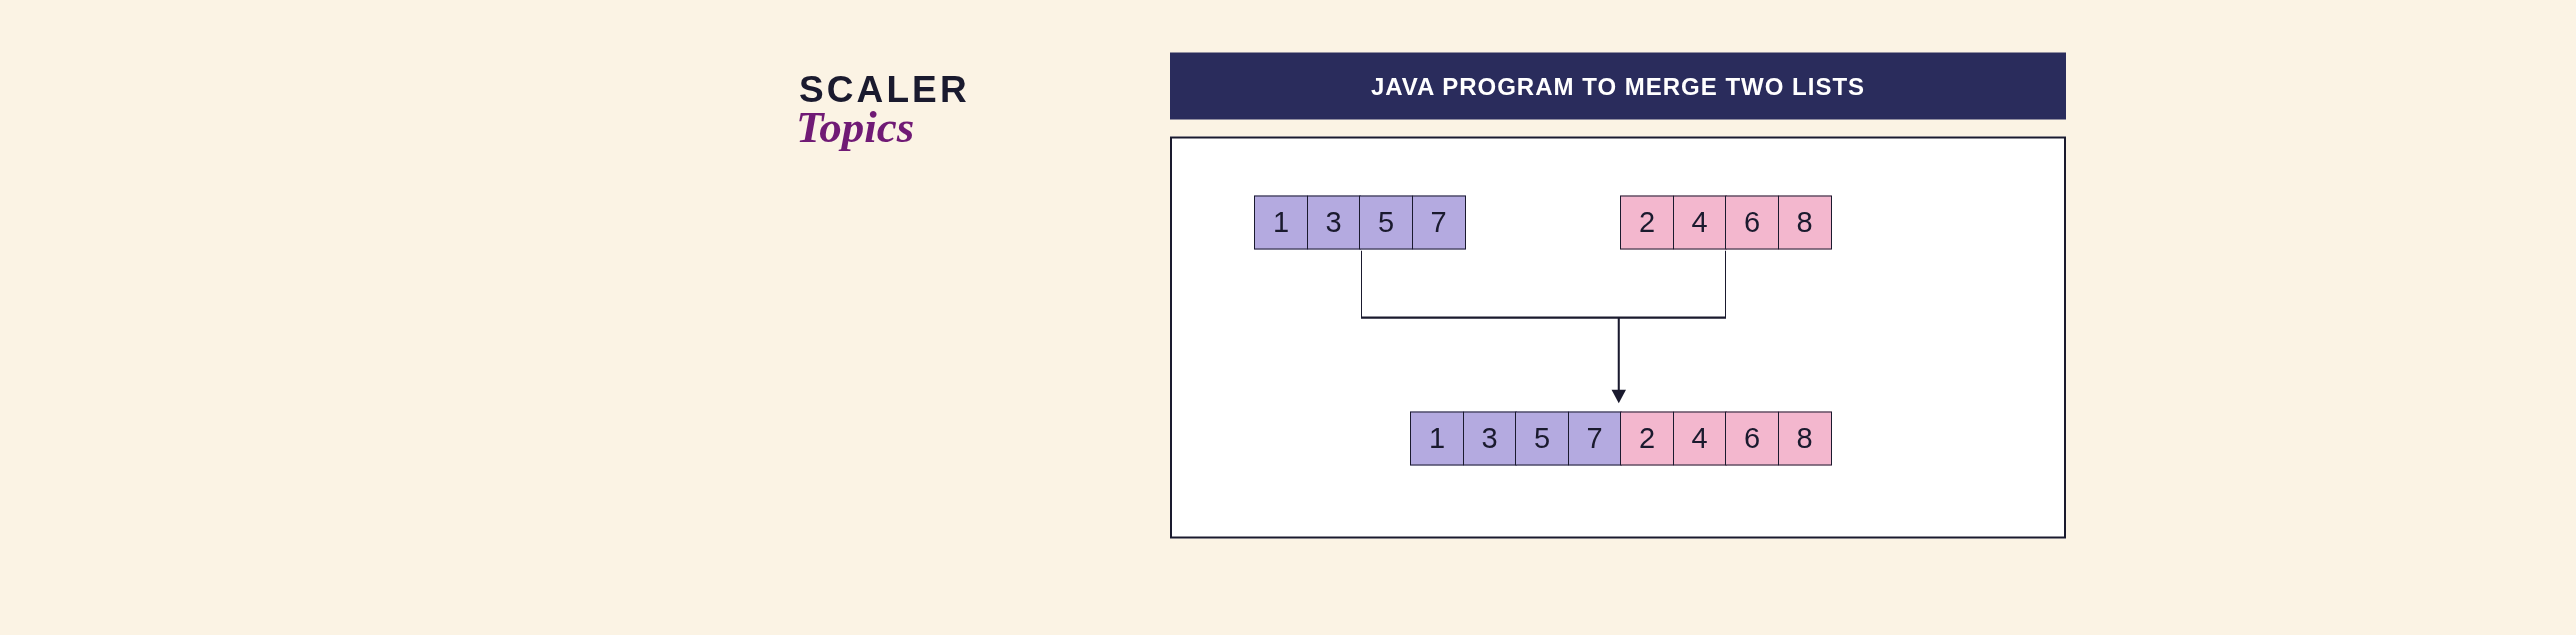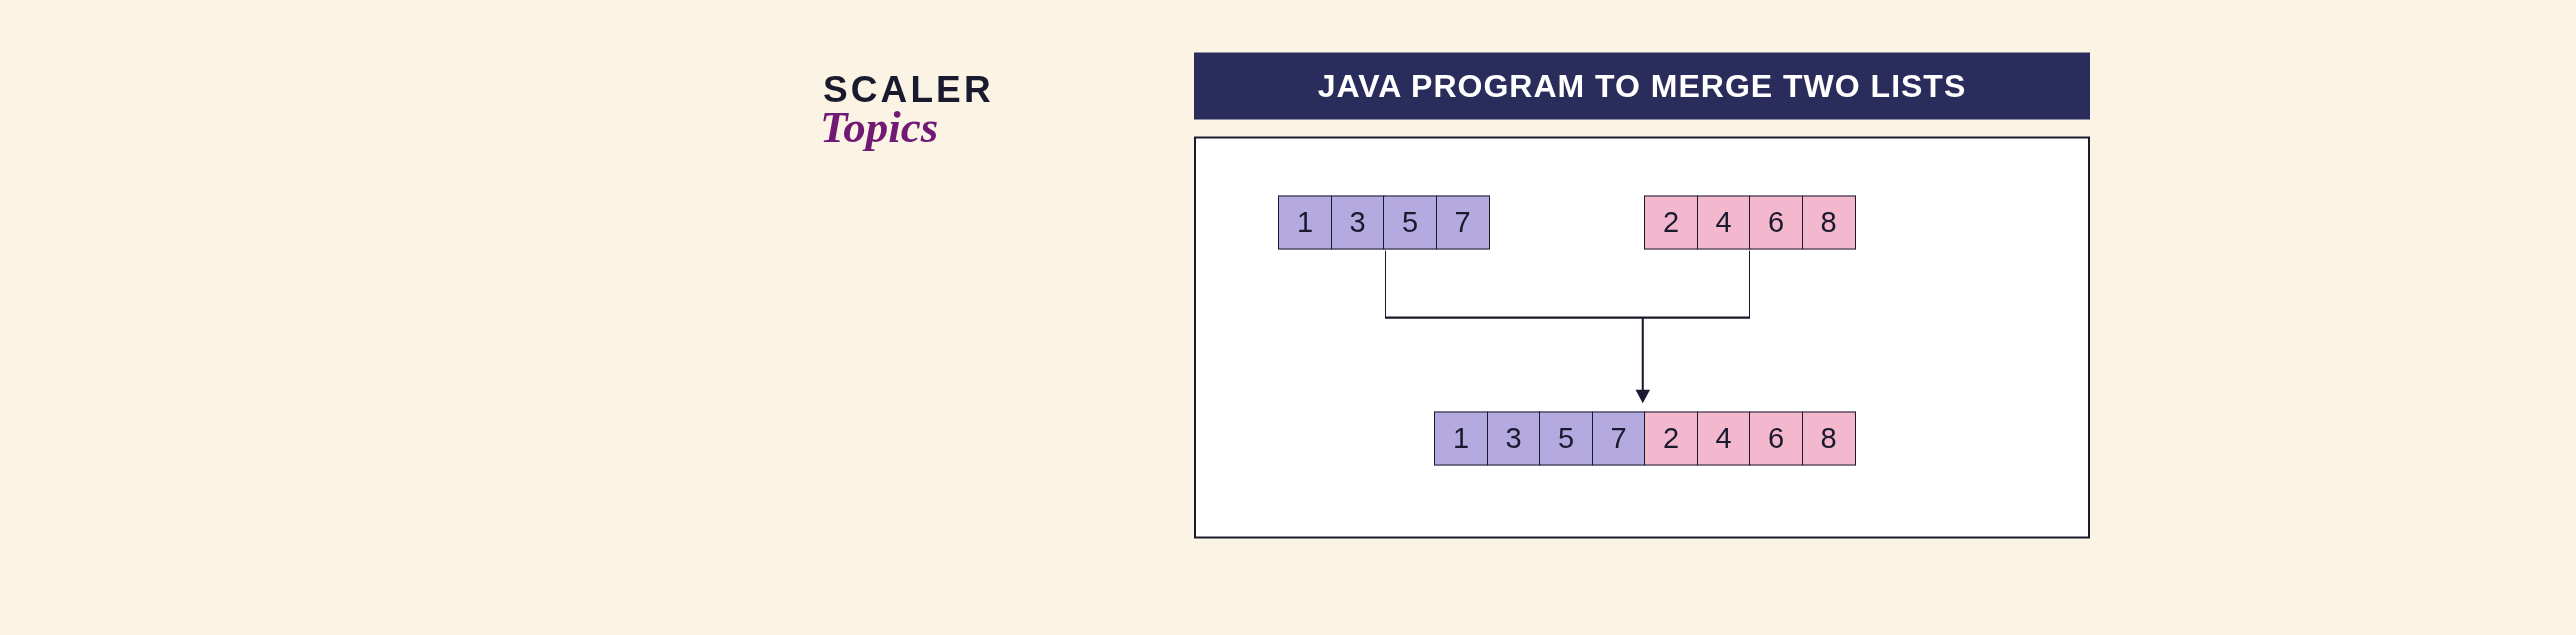--- a/index.html
+++ b/index.html
@@ -10,21 +10,20 @@
     font-family: Arial, Helvetica, sans-serif;
     position: relative;
   }
   .stage {
     position: absolute;
     left: 50%;
     top: 50%;
     transform: translate(-50%, -50%);
     width: 1494px;
     height: 541px;
-    margin-left: 24px;
   }
   .logo {
     position: absolute;
     left: 0;
     top: 20.6px;
   }
   .logo-scaler {
     font-size: 37px;
     font-weight: 800;
     letter-spacing: 3.1px;
@@ -45,21 +44,21 @@
     top: 5.2px;
   }
   .title-bar {
     width: 896px;
     height: 67px;
     background: #2a2c5c;
     color: #ffffff;
     display: flex;
     align-items: center;
     justify-content: center;
-    font-size: 32px;
+    font-size: 24px;
     font-weight: 600;
     letter-spacing: 1px;
   }
   .panel {
     width: 896px;
     height: 402px;
     border: 2.1px solid #1a1a2e;
     background: #ffffff;
     margin-top: 16.5px;
     position: relative;

